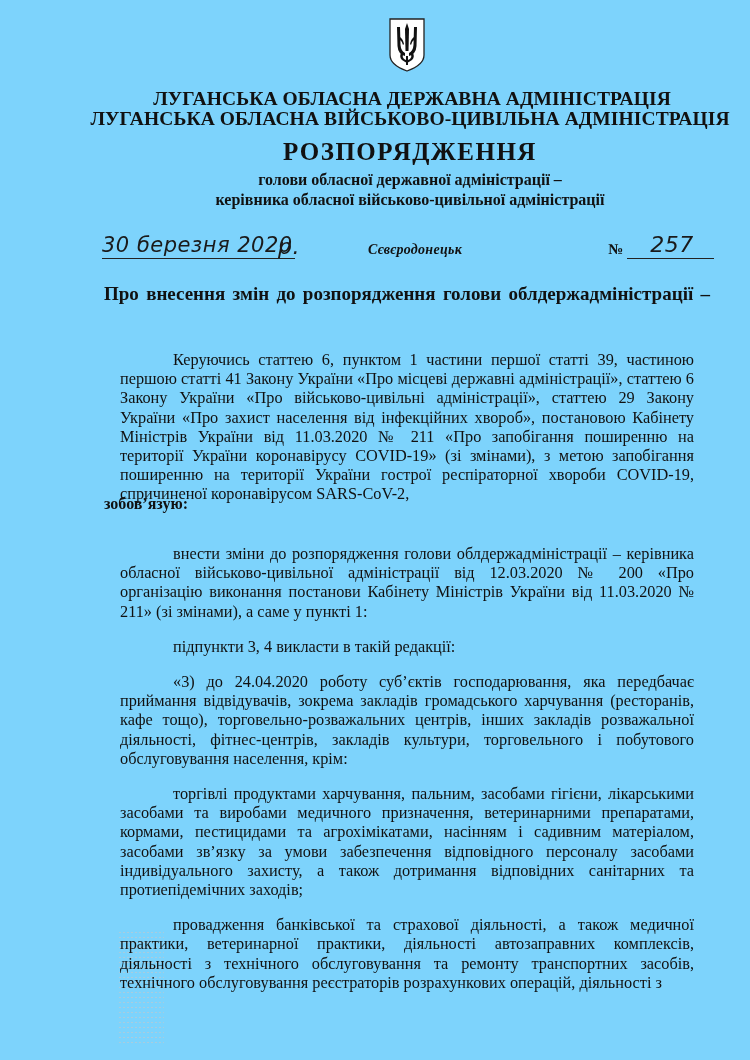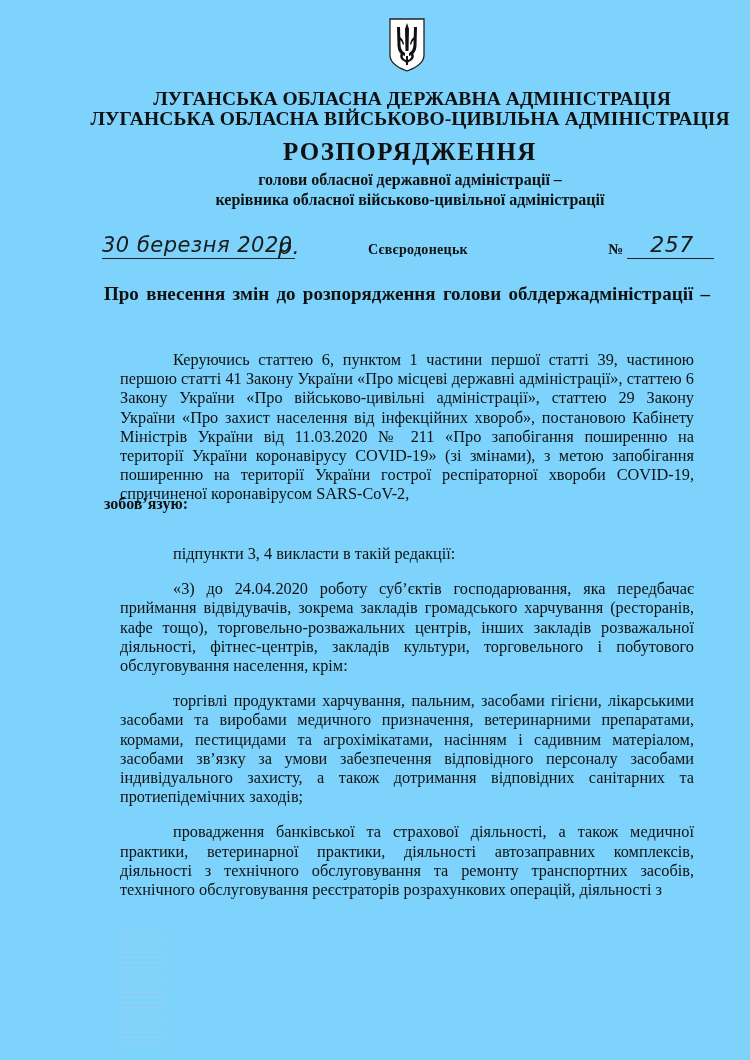--- a/index.html
+++ b/index.html
@@ -104,20 +104,21 @@
       font-size: 22px;
       line-height: 26px;
     }
     .city {
       position: absolute;
       left: 268px;
       top: 10px;
       font-size: 14px;
       font-weight: bold;
       letter-spacing: 0.3px;
+      font-style: italic;
     }
     .number-label {
       position: absolute;
       left: 508px;
       top: 9px;
       font-size: 15px;
       font-weight: bold;
     }
     .number-field {
       position: absolute;
@@ -206,19 +207,20 @@
   <div class="title-block">
     <span class="t1">Про внесення змін до розпорядження голови облдержадміністрації –</span>
   </div>
 
   <div class="body-text p-preamble">
     <p>Керуючись статтею 6, пунктом 1 частини першої статті 39, частиною першою статті 41 Закону України «Про місцеві державні адміністрації», статтею 6 Закону України «Про військово-цивільні адміністрації», статтею 29 Закону України «Про захист населення від інфекційних хвороб», постановою Кабінету Міністрів України від 11.03.2020 № 211 «Про запобігання поширенню на території України коронавірусу COVID-19» (зі змінами), з метою запобігання поширенню на території України гострої респіраторної хвороби COVID-19, спричиненої коронавірусом SARS-CoV-2,</p>
   </div>
   <div class="obligate">зобов’язую:</div>
 
   <div class="body-text p-main">
+    <p>внести зміни до розпорядження голови облдержадміністрації – керівника обласної військово-цивільної адміністрації від 12.03.2020 № 200 «Про організацію виконання постанови Кабінету Міністрів України від 11.03.2020 № 211» (зі змінами), а саме у пункті 1:</p>
     <p class="subitem">підпункти 3, 4 викласти в такій редакції:</p>
     <p>«3) до 24.04.2020 роботу суб’єктів господарювання, яка передбачає приймання відвідувачів, зокрема закладів громадського харчування (ресторанів, кафе тощо), торговельно-розважальних центрів, інших закладів розважальної діяльності, фітнес-центрів, закладів культури, торговельного і побутового обслуговування населення, крім:</p>
     <p>торгівлі продуктами харчування, пальним, засобами гігієни, лікарськими засобами та виробами медичного призначення, ветеринарними препаратами, кормами, пестицидами та агрохімікатами, насінням і садивним матеріалом, засобами зв’язку за умови забезпечення відповідного персоналу засобами індивідуального захисту, а також дотримання відповідних санітарних та протиепідемічних заходів;</p>
     <p>провадження банківської та страхової діяльності, а також медичної практики, ветеринарної практики, діяльності автозаправних комплексів, діяльності з технічного обслуговування та ремонту транспортних засобів, технічного обслуговування реєстраторів розрахункових операцій, діяльності з</p>
   </div>
 
 </div>
 
 </body></html>

